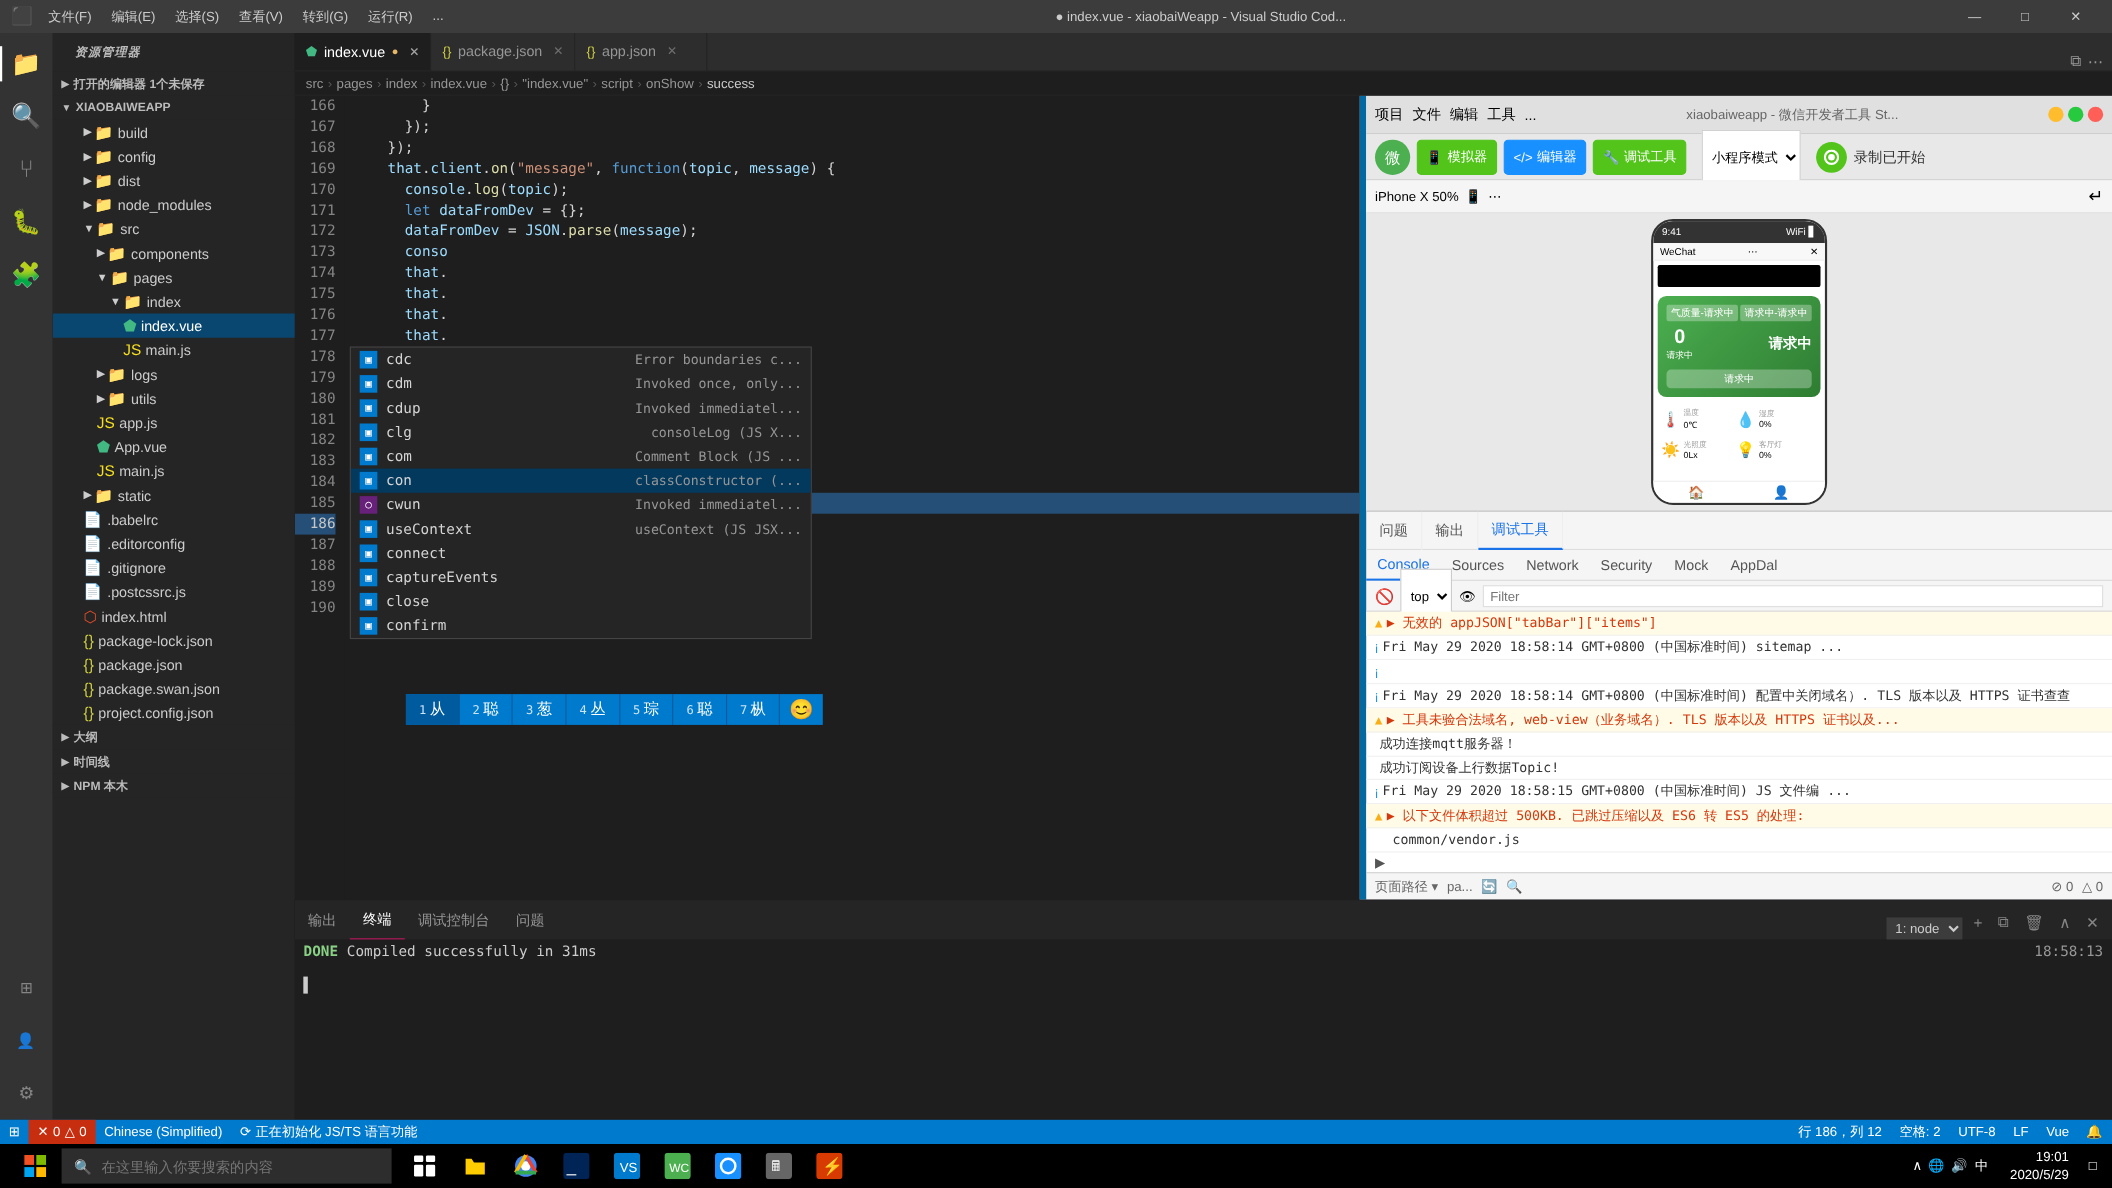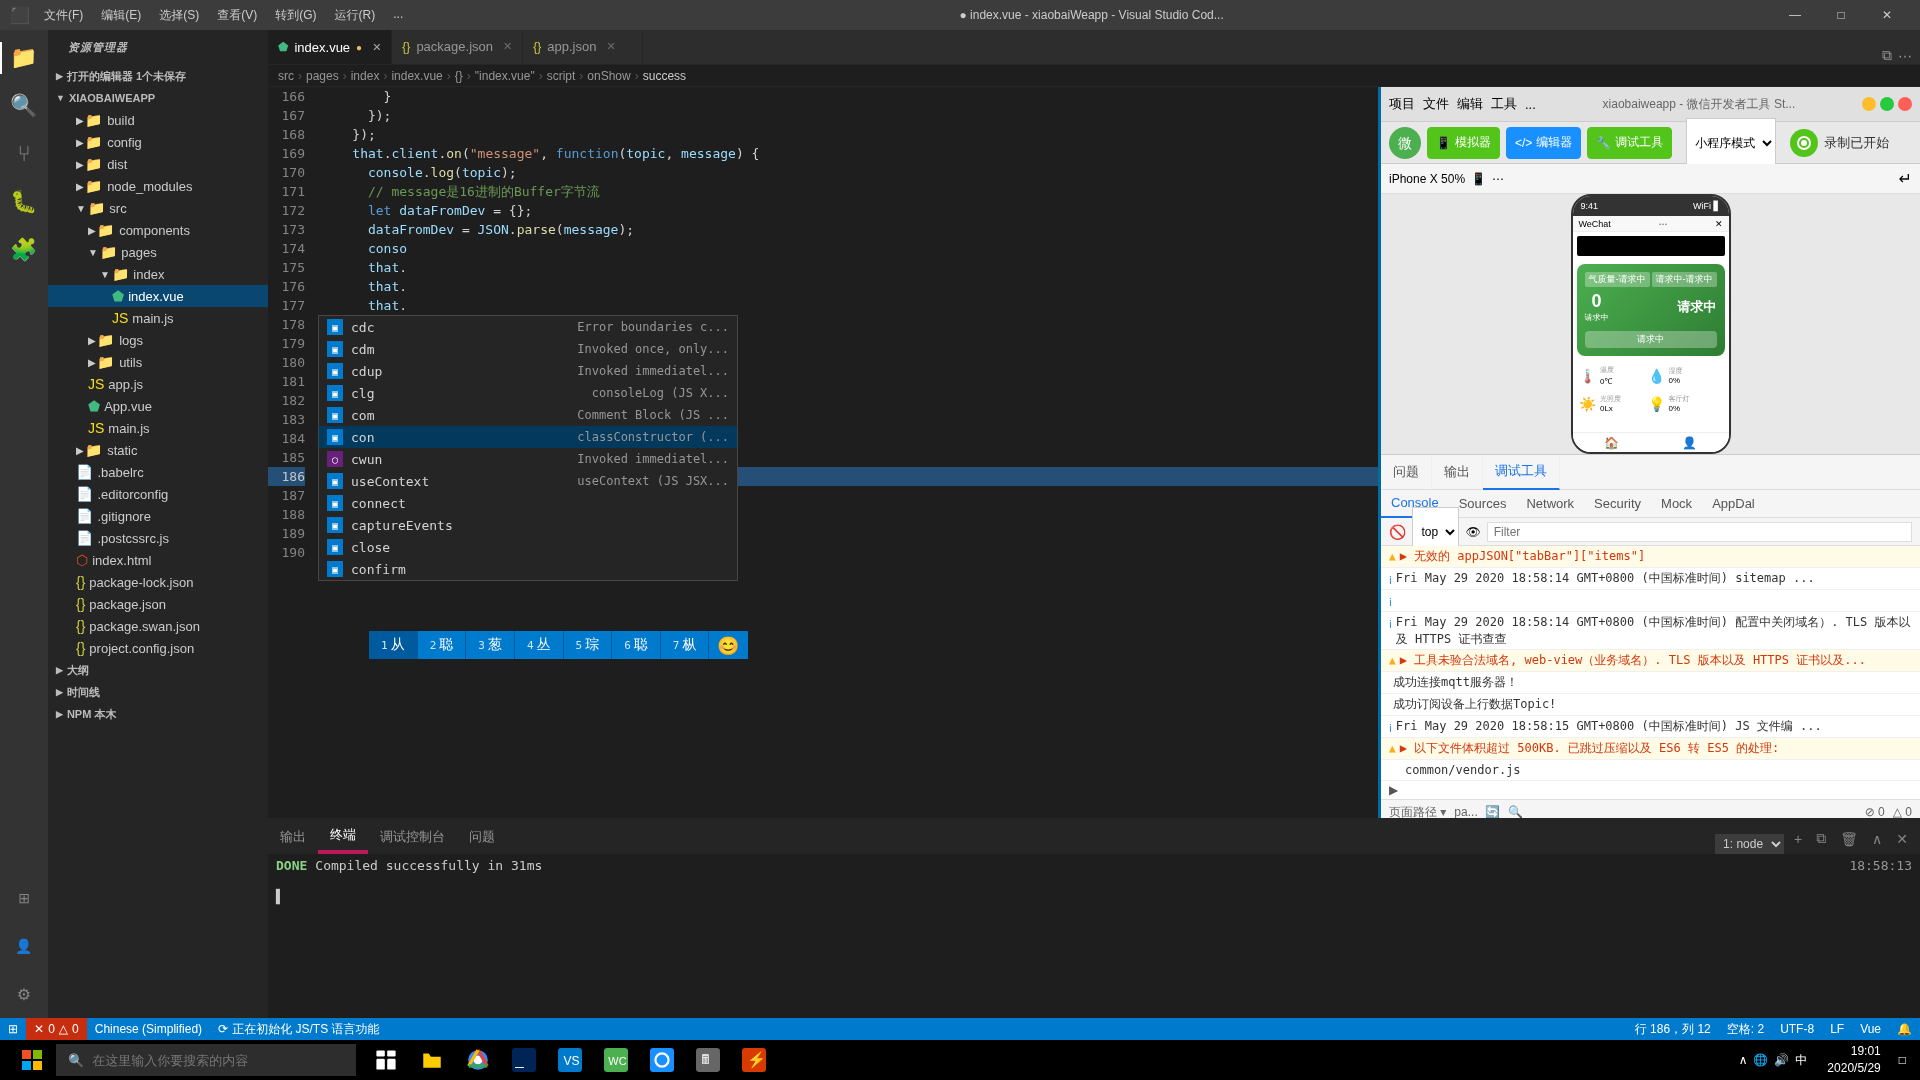--- a/index.html
+++ b/index.html
@@ -274,21 +274,21 @@
     }
     .panel-tab {
       height: 35px;
       display: flex;
       align-items: center;
       padding: 0 12px;
       font-size: 13px;
       color: #969696;
       cursor: pointer;
     }
-    .panel-tab.active { color: #ffffff; border-bottom: 4px solid #be185d; }
+    .panel-tab.active { color: #ffffff; border-bottom: 1px solid #be185d; }
     .panel-tab-actions { margin-left: auto; display: flex; align-items: center; gap: 6px; padding-right: 8px; }
     .panel-tab-actions span { color: #858585; cursor: pointer; font-size: 14px; padding: 4px; }
     .panel-content {
       flex: 1;
       padding: 4px 8px;
       font-size: 13px;
       font-family: 'Consolas', monospace;
       color: #cccccc;
       overflow: hidden;
     }
@@ -352,26 +352,26 @@
     }
     .taskbar-icons { display: flex; align-items: center; gap: 2px; margin-left: 8px; }
     .taskbar-icon { width: 44px; height: 40px; display: flex; align-items: center; justify-content: center; cursor: pointer; }
     .taskbar-icon img, .taskbar-icon svg { width: 24px; height: 24px; }
     .taskbar-right { margin-left: auto; display: flex; align-items: center; gap: 4px; color: white; font-size: 12px; }
     .taskbar-time { text-align: right; line-height: 1.4; padding: 0 8px; }
     .taskbar-sys { display: flex; align-items: center; gap: 6px; padding: 0 8px; }
 
     
     .right-panel {
-      width: 542px;
+      width: 684px;
       background: #f0f0f0;
       display: flex;
       flex-direction: column;
       flex-shrink: 0;
-      border-left: 3px solid #0369a1;
+      border-left: 6px solid #0369a1;
     }
     .right-panel-controls { display: flex; gap: 4px; }
     .rp-btn { width: 14px; height: 14px; border-radius: 50%; cursor: pointer; }
     .rp-close { background: #ff5f56; }
     .rp-min { background: #ffbd2e; }
     .rp-max { background: #27c93f; }
 
     .wechat-toolbar {
       height: 42px;
       background: #e8e8e8;
@@ -718,21 +718,20 @@
             <div class="line-number">189</div>
             <div class="line-number">190</div>
           </div>
 
           <div class="code-content">
             <div class="code-line"><span class="operator">        }</span></div>
             <div class="code-line"><span class="operator">      });</span></div>
             <div class="code-line"><span class="operator">    });</span></div>
             <div class="code-line"><span class="operator">    </span><span class="variable">that</span><span class="operator">.</span><span class="variable">client</span><span class="operator">.</span><span class="function-name">on</span><span class="operator">(</span><span class="string">"message"</span><span class="operator">, </span><span class="keyword">function</span><span class="operator">(</span><span class="parameter">topic</span><span class="operator">, </span><span class="parameter">message</span><span class="operator">) {</span></div>
             <div class="code-line"><span class="operator">      </span><span class="variable">console</span><span class="operator">.</span><span class="function-name">log</span><span class="operator">(</span><span class="variable">topic</span><span class="operator">);</span></div>
-            <div class="code-line"><span class="comment">      // message是16进制的Buffer字节流</span></div>
             <div class="code-line"><span class="operator">      </span><span class="keyword">let</span><span class="operator"> </span><span class="variable">dataFromDev</span><span class="operator"> = {};</span></div>
             <div class="code-line"><span class="operator">      </span><span class="variable">dataFromDev</span><span class="operator"> = </span><span class="variable">JSON</span><span class="operator">.</span><span class="function-name">parse</span><span class="operator">(</span><span class="variable">message</span><span class="operator">);</span></div>
             <div class="code-line"><span class="operator">      </span><span class="variable">conso</span></div>
             <div class="code-line"><span class="operator">      </span><span class="variable">that</span><span class="operator">.</span></div>
             <div class="code-line"><span class="operator">      </span><span class="variable">that</span><span class="operator">.</span></div>
             <div class="code-line"><span class="operator">      </span><span class="variable">that</span><span class="operator">.</span></div>
             <div class="code-line"><span class="operator">      </span><span class="variable">that</span><span class="operator">.</span></div>
             <div class="code-line"><span class="operator">      </span><span class="variable">that</span><span class="operator">.</span></div>
             <div class="code-line"><span class="operator">    });</span></div>
             <div class="code-line"><span class="operator">    </span><span class="variable">wx</span><span class="operator">.</span><span class="function-name">getL</span></div>

